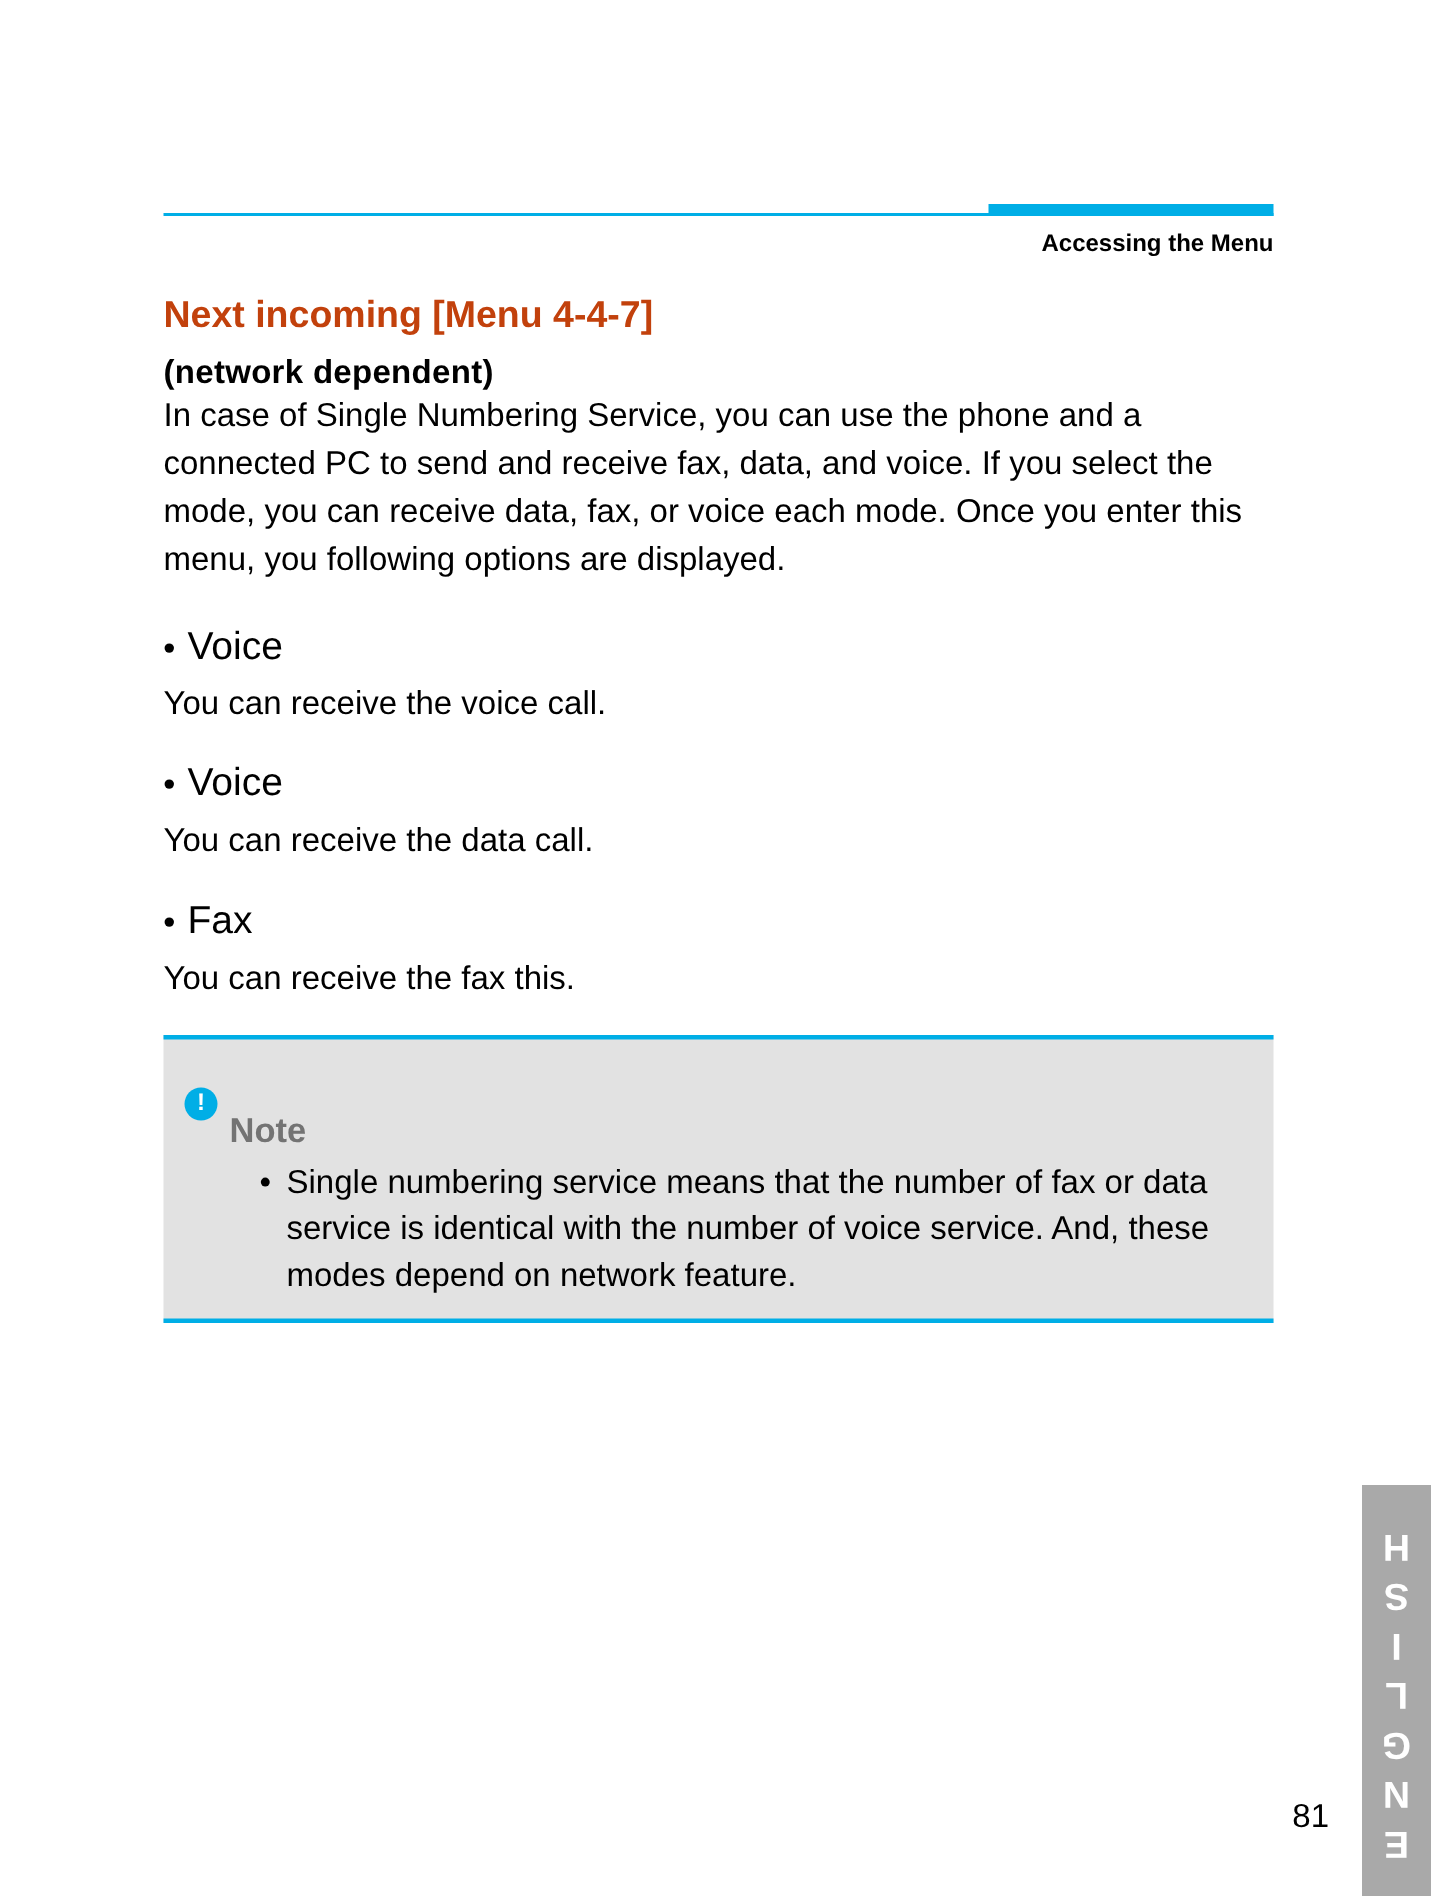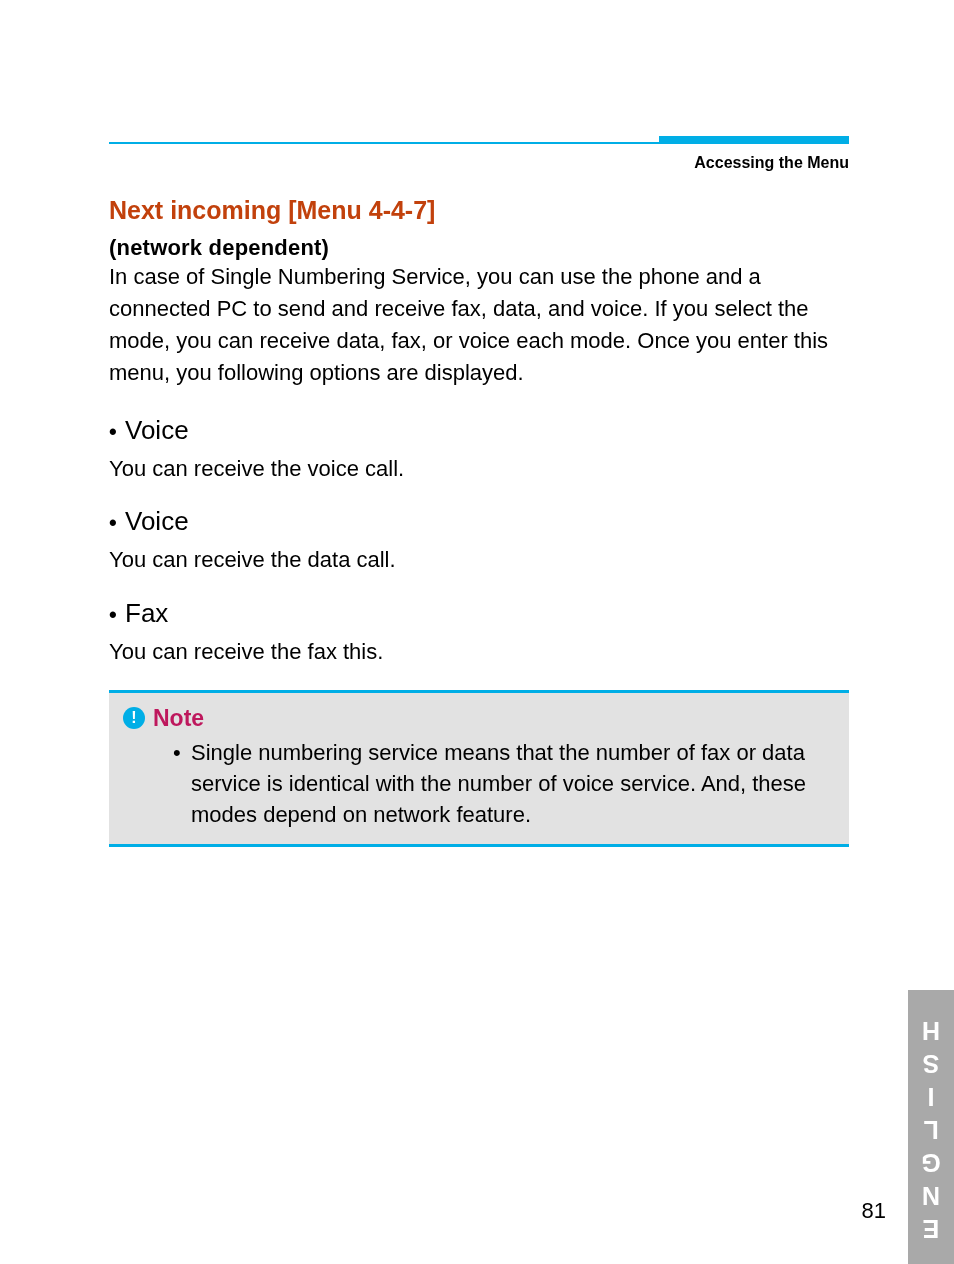--- a/index.html
+++ b/index.html
@@ -102,23 +102,24 @@
     background: #00aee6;
     color: #fff;
     display: flex;
     align-items: center;
     justify-content: center;
     font-weight: bold;
     font-size: 16px;
     flex: 0 0 auto;
   }
   .note-title {
-    color: #be185d;
+    color: #737373;
     font-size: 23px;
     font-weight: bold;
+    margin-top: 35px;
   }
   .note-body-row {
     display: flex;
     margin-left: 50px;
     font-size: 22px;
     line-height: 1.4;
   }
   .note-bullet {
     width: 18px;
     flex: 0 0 auto;

